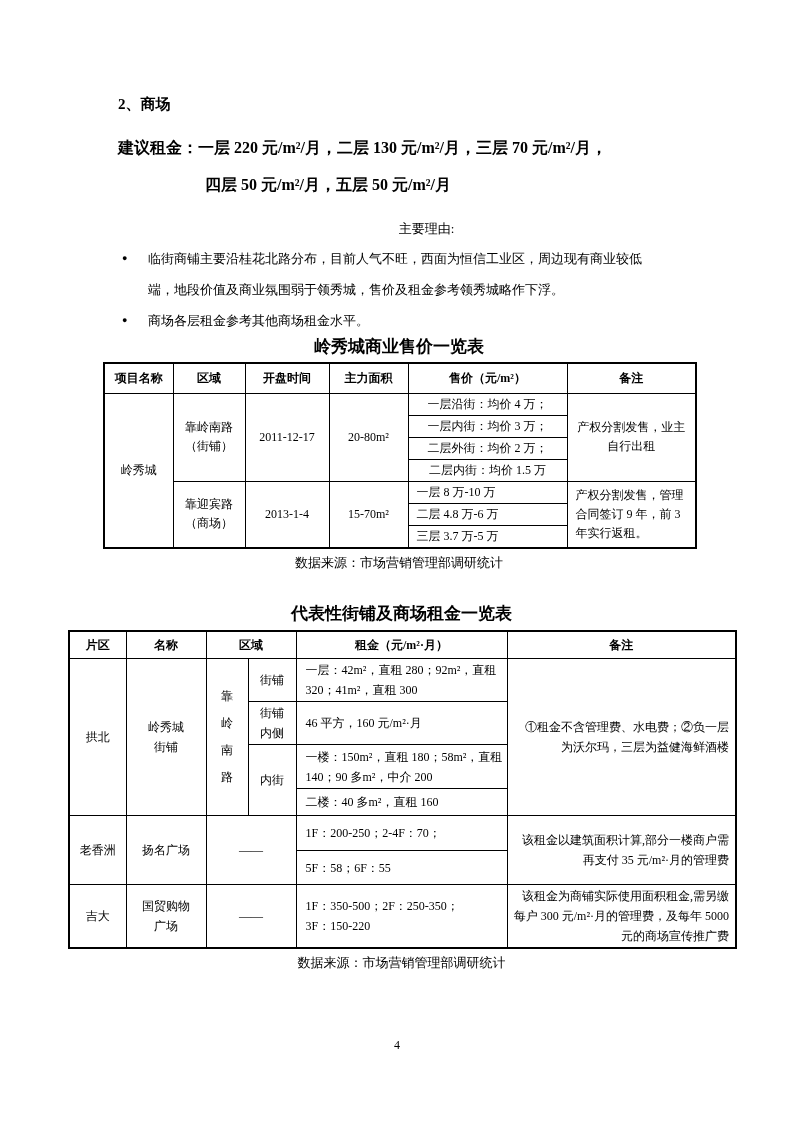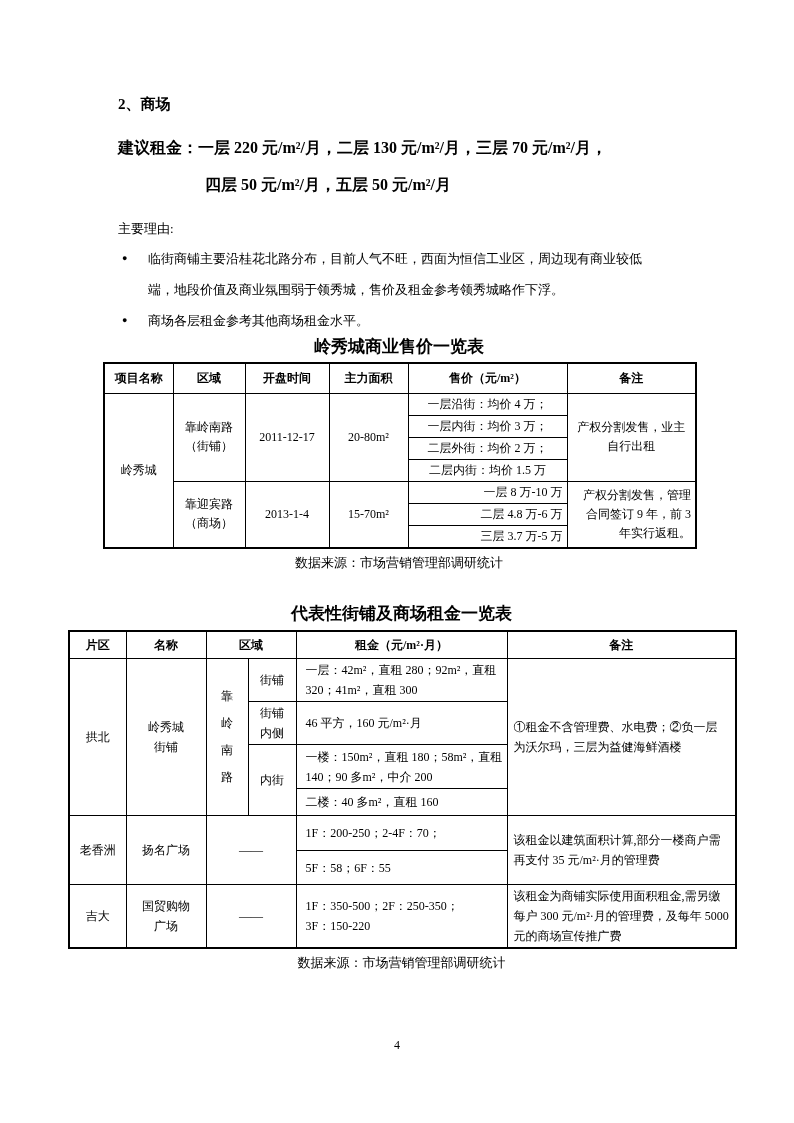--- a/index.html
+++ b/index.html
@@ -9,21 +9,21 @@
     box-sizing:border-box;
     background:#ffffff;
     color:#000000;
     font-family:"Liberation Serif","DejaVu Serif",serif;
     padding:95px 59px 0 68px;
     overflow:hidden;
   }
   .heading { font-size:15px; font-weight:bold; margin-left:50px; line-height:18px; }
   .suggestion { font-size:16px; font-weight:bold; margin-left:50px; margin-top:16px; line-height:37px; }
   .suggestion .line2 { padding-left:87px; }
-  .reason-label { font-size:13px; margin-left:50px; margin-top:12px; line-height:28px; }
+  .reason-label { font-size:13px; margin-left:50px; margin-top:12px; line-height:28px;text-align:center; }
   .bullet { display:flex; margin-left:54px; font-size:13px; line-height:31px; width:545px; }
   .bullet .dot { font-size:9px; line-height:31px; width:10px; margin-right:16px; flex:none; }
   .bullet-text { flex:1; }
   .caption { font-size:17px; font-weight:bold; text-align:center; line-height:18px; }
   .caption1 { width:592px; margin-left:35px; margin-top:2px; }
   .caption2 { margin-top:33px; }
   .source { font-size:13px; font-weight:normal; text-align:center; line-height:18px; margin-top:5px; }
   .source1 { width:592px; margin-left:35px; }
 
   table { border-collapse:collapse; table-layout:fixed; border:2px solid #000; }
@@ -37,23 +37,23 @@
   th { font-weight:bold; }
 
   .t1 { width:592px; margin-left:35px; margin-top:6px; }
   .t1 tr.hdr { height:30px; }
   .t1 tr.r { height:22px; }
   .t1 td { line-height:19px;text-align:center; }
   .t2 { width:667px; margin-top:7px; }
   .t2 tr.hdr { height:28px; }
   .h42 { height:42px; } .h44 { height:44px; } .h27 { height:27px; }
   .h35 { height:35px; } .h34 { height:34px; } .h63 { height:63px; }
-  .t1 .pl { text-align:right; padding-left:8px; }
+  .t1 .pl { text-align:left; padding-left:8px; }
   .t2 td.rent { text-align:left; padding-left:9px; }
-  .t2 td.remark { text-align:left; padding:1px 6px; }
+  .t2 td.remark { text-align:right; padding:1px 6px; }
   .vert-wrap { width:14px; margin:0 auto; word-break:break-all; line-height:27px; text-align:center; }
   .pagenum { position:absolute; top:1038px; left:0; width:794px; text-align:center; font-size:12px; }
 </style>
 </head>
 <body>
 
 <div class="page">
 
   <div class="heading">2、商场</div>
 

